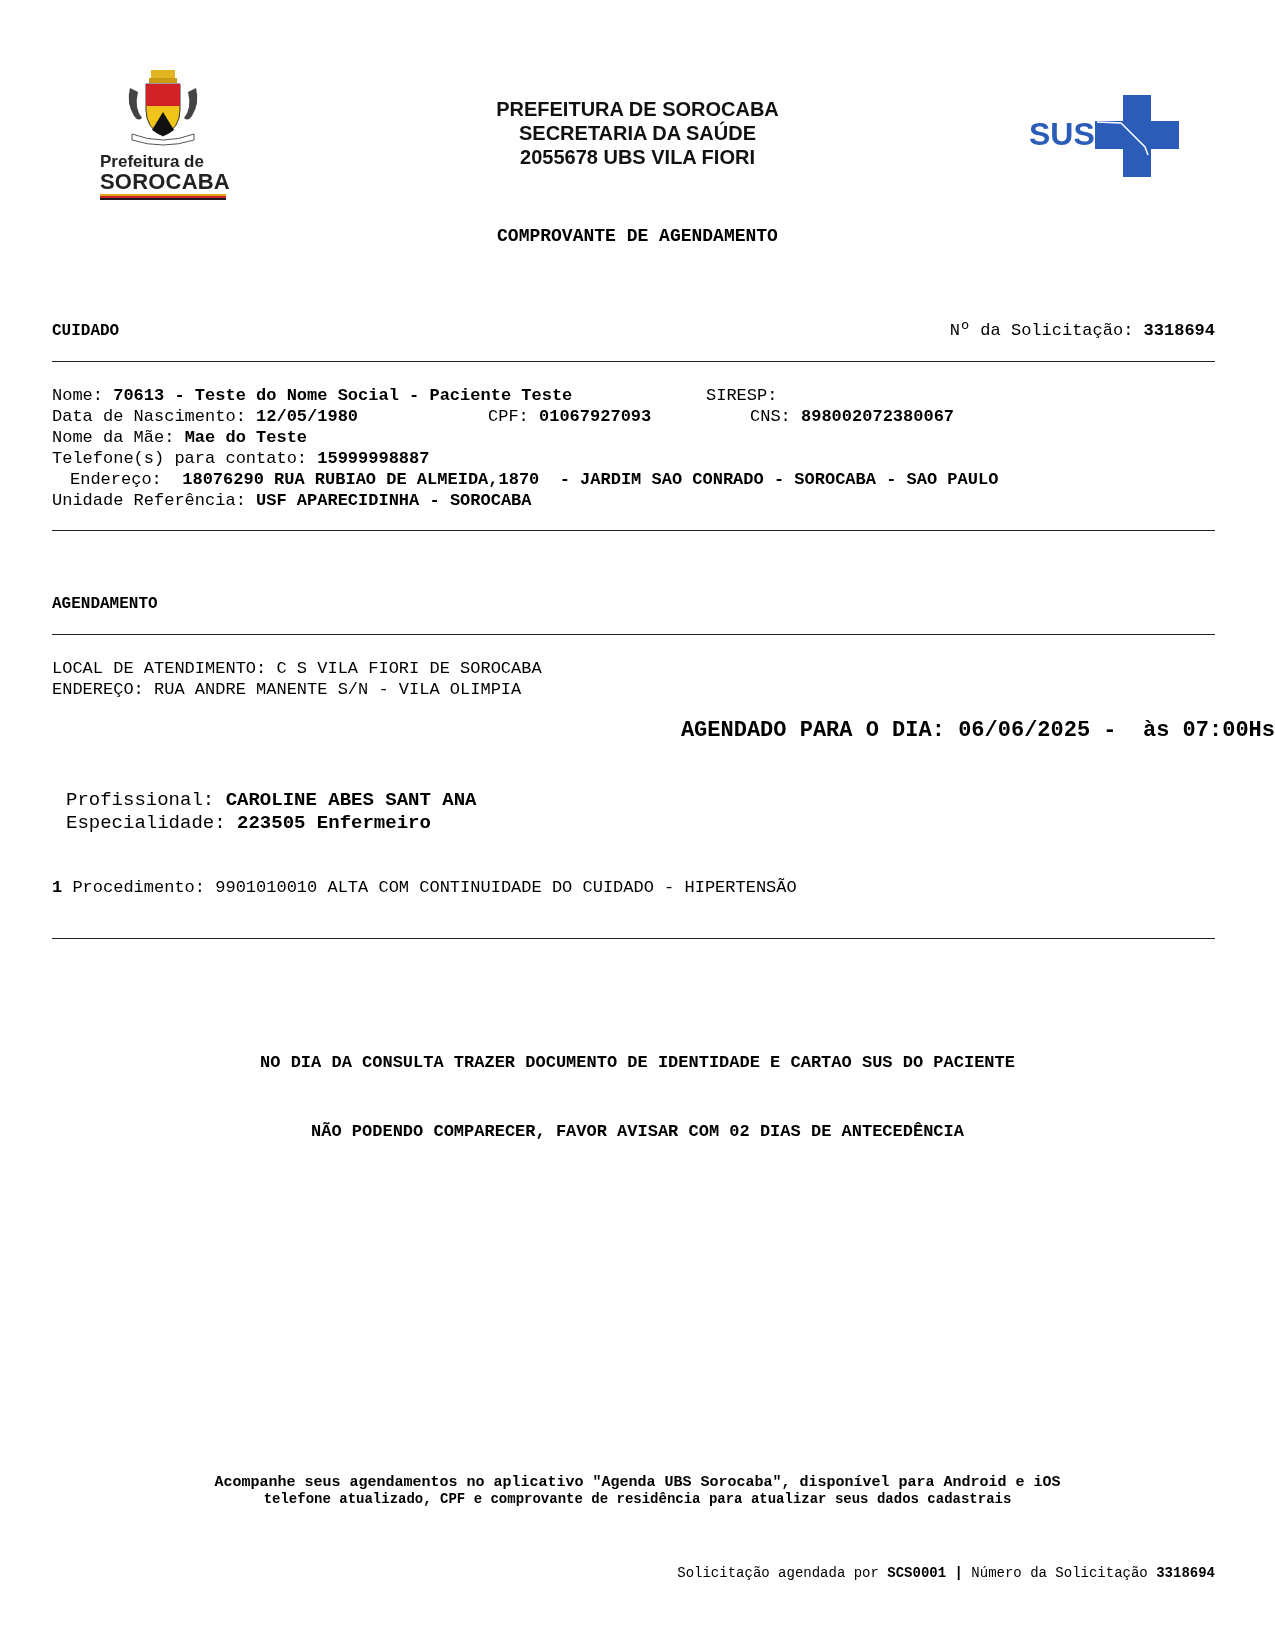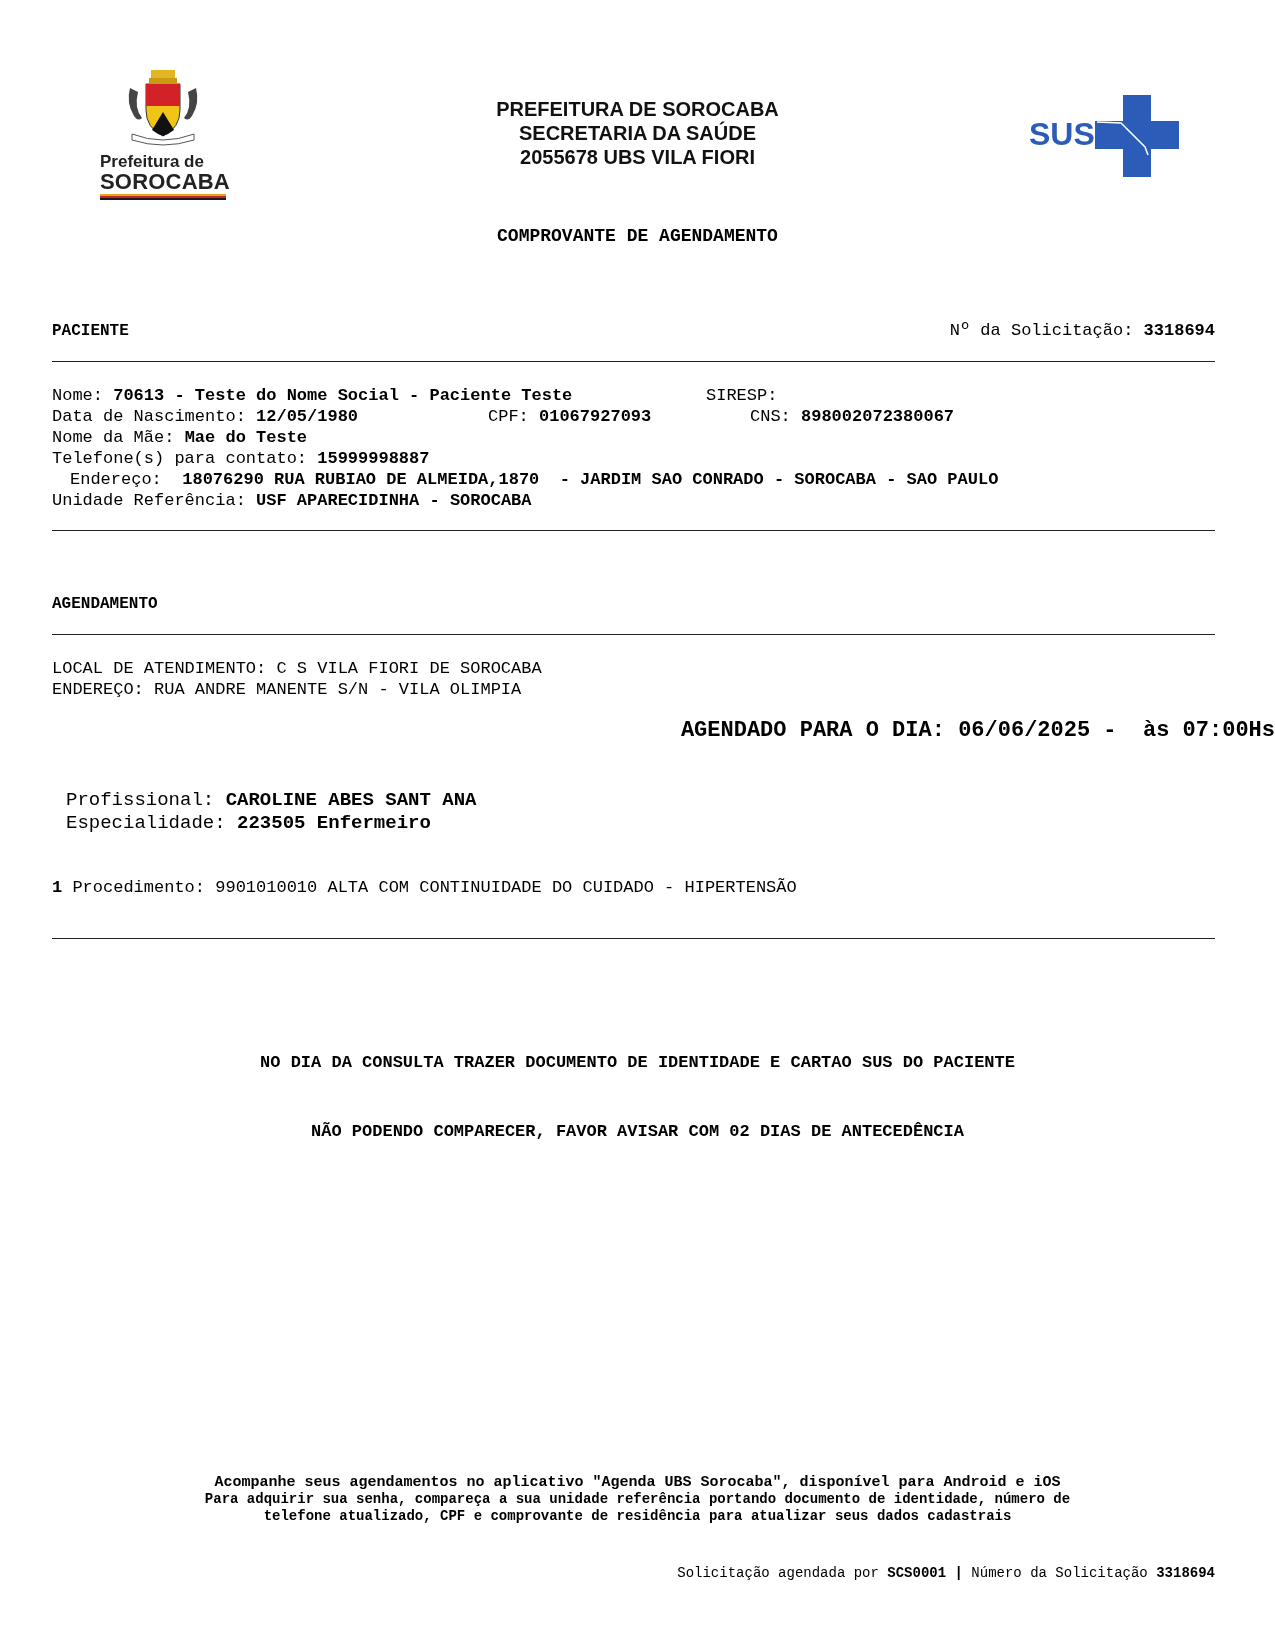--- a/index.html
+++ b/index.html
@@ -64,21 +64,21 @@
   <svg width="160" height="82" viewBox="0 0 160 82">
     <text x="4" y="50" font-family="Liberation Sans, sans-serif" font-weight="bold" font-size="32" fill="#2b5cb8">SUS</text>
     <rect x="98" y="0" width="28" height="82" fill="#2b5cb8"></rect>
     <rect x="70" y="26" width="84" height="28" fill="#2b5cb8"></rect>
     <path d="M72 27 L96 28 L120 52 L123 60" stroke="#fff" stroke-width="1.5" fill="none"></path>
   </svg>
 </div>
 
 <div class="doc-title mono">COMPROVANTE DE AGENDAMENTO</div>
 
-<div class="abs mono section-label" style="left:52px; top:322px;">PACIENTE</div>
+<div class="abs mono section-label" style="left:52px; top:322px;">CUIDADO</div>
 <div class="abs mono" style="right:60px; top:321px; font-size:17px; white-space:pre;"><span>Nº da Solicitação:</span> <span class="b">3318694</span></div>
 <div class="hr" style="top:361px;"></div>
 
 <div class="line mono" style="left:52px; top:385px;"><span>Nome:</span> <span class="b">70613 - Teste do Nome Social - Paciente Teste</span></div>
 <div class="line mono" style="left:706px; top:385px;"><span>SIRESP:</span> <span class="b"></span></div>
 
 <div class="line mono" style="left:52px; top:406px;"><span>Data de Nascimento:</span> <span class="b">12/05/1980</span></div>
 <div class="line mono" style="left:488px; top:406px;"><span>CPF:</span> <span class="b">01067927093</span></div>
 <div class="line mono" style="left:750px; top:406px;"><span>CNS:</span> <span class="b">898002072380067</span></div>
 
@@ -102,17 +102,16 @@
 <div class="line mono" style="left:52px; top:877px;"><span class="b">1</span> <span>Procedimento:</span> <span>9901010010 ALTA COM CONTINUIDADE DO CUIDADO - HIPERTENSÃO</span></div>
 <div class="hr" style="top:938px;"></div>
 
 <div class="notice mono">
   <div>NO DIA DA CONSULTA TRAZER DOCUMENTO DE IDENTIDADE E CARTAO SUS DO PACIENTE</div>
   <div>NÃO PODENDO COMPARECER, FAVOR AVISAR COM 02 DIAS DE ANTECEDÊNCIA</div>
 </div>
 
 <div class="footer mono">
   <div class="f1">Acompanhe seus agendamentos no aplicativo "Agenda UBS Sorocaba", disponível para Android e iOS</div>
-  <div>Para adquirir sua senha, compareça a sua unidade referência portando documento de identidade, número de</div>
   <div>telefone atualizado, CPF e comprovante de residência para atualizar seus dados cadastrais</div>
 </div>
 
 <div class="signature mono"><span>Solicitação agendada por</span> <span class="b">SCS0001</span> <span class="b">|</span> <span>Número da Solicitação</span> <span class="b">3318694</span></div>
 
 </body></html>

